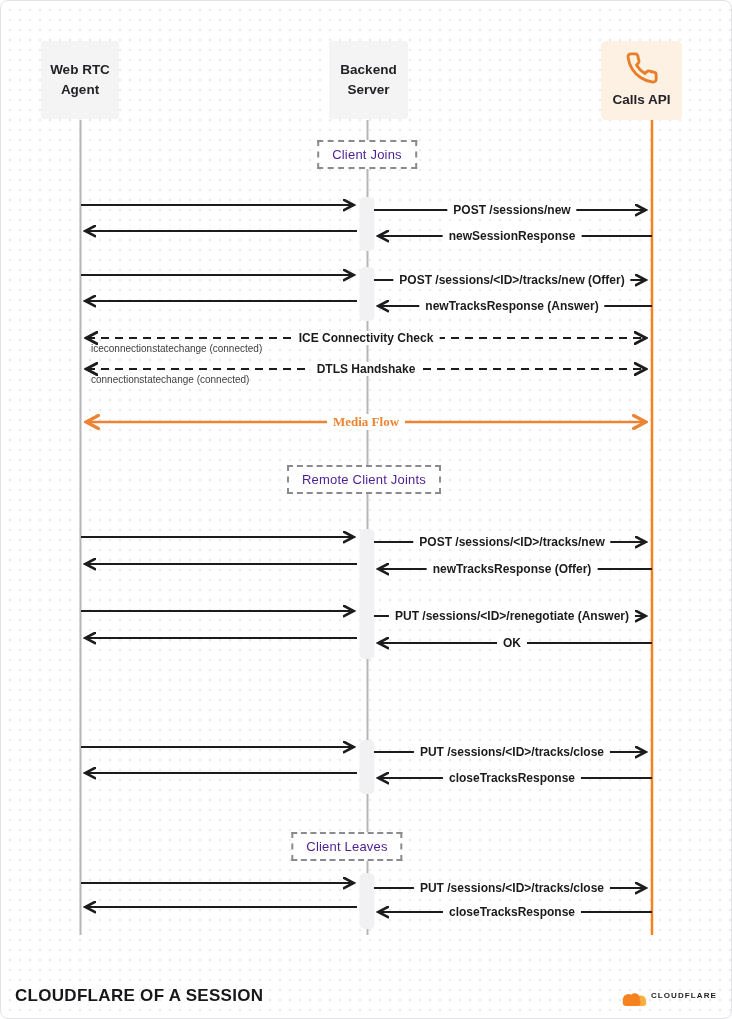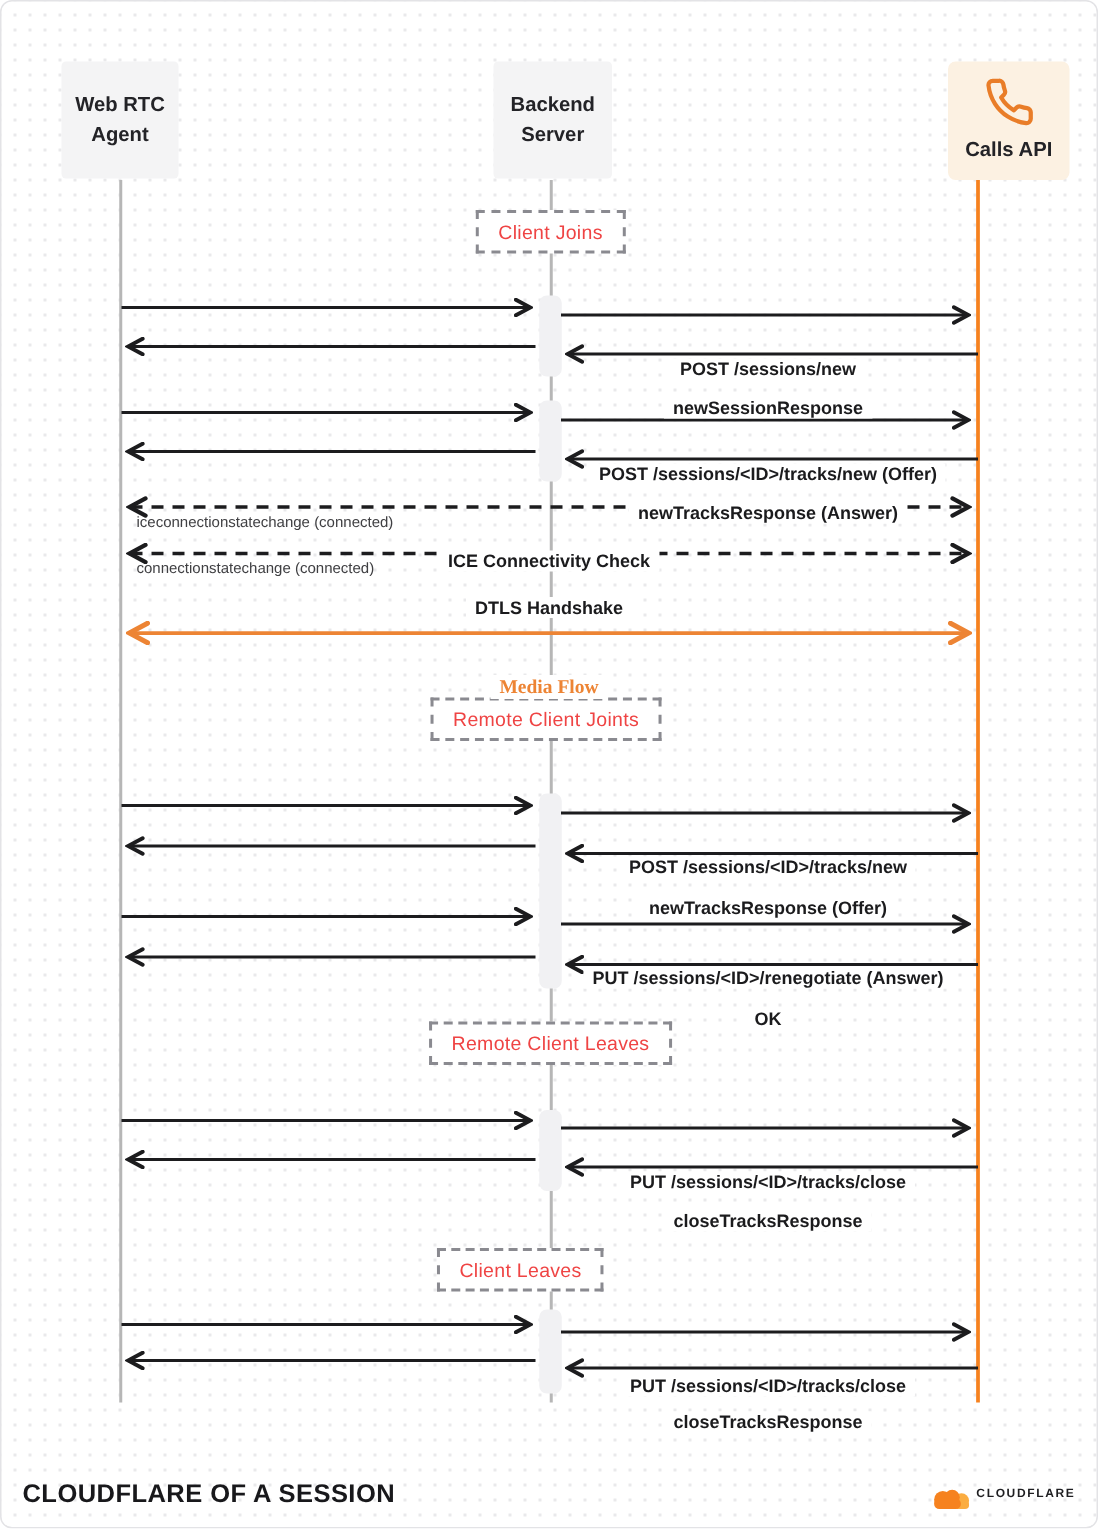--- a/index.html
+++ b/index.html
@@ -41,38 +41,37 @@
     border-radius: 5px;
     gap: 5px;
   }
 
   
   .phase {
     position: absolute;
     transform: translateX(-50%);
     background: #ffffff;
     border: 2px dashed #8a8a90;
-    color: #ef4444;
+    color: #4c1d95;
     font-size: 13px;
     letter-spacing: 0.2px;
     padding: 5px 13px;
     white-space: nowrap;
   }
 
   
   .msg-label {
     position: absolute;
     transform: translate(-50%, -50%);
     background: #ffffff;
     padding: 0 6px;
     font-weight: bold;
     font-size: 12px;
     color: #1b1b1d;
     white-space: nowrap;
-    margin-top: 36px;
   }
   .msg-label.orange { color: #ed8434; font-family: Liberation Serif, serif; }
 
   .note-label {
     position: absolute;
     font-size: 10px;
     color: #3f3f42;
     white-space: nowrap;
   }
 
@@ -179,35 +178,32 @@
   <div class="actor" style="left:40px; top:40px; width:78px; height:78px;">
     <span>Web RTC</span>
     <span>Agent</span>
   </div>
 
   <div class="actor" style="left:328px; top:40px; width:79px; height:78px;">
     <span>Backend</span>
     <span>Server</span>
   </div>
 
-  <div class="actor calls" style="left:631px; top:40px; width:81px; height:79px;">
+  <div class="actor calls" style="left:600px; top:40px; width:81px; height:79px;">
     <svg width="34" height="34" viewBox="0 0 24 24">
       <path d="M22 16.92v3a2 2 0 0 1-2.18 2 19.79 19.79 0 0 1-8.63-3.07 19.5 19.5 0 0 1-6-6 19.79 19.79 0 0 1-3.07-8.67A2 2 0 0 1 4.11 2h3a2 2 0 0 1 2 1.72 12.84 12.84 0 0 0 .7 2.81 2 2 0 0 1-.45 2.11L8.09 9.91a16 16 0 0 0 6 6l1.27-1.27a2 2 0 0 1 2.11-.45 12.84 12.84 0 0 0 2.81.7A2 2 0 0 1 22 16.92z" fill="none" stroke="#e97d28" stroke-width="2" stroke-linejoin="round" stroke-linecap="round"></path>
     </svg>
     <span>Calls API</span>
   </div>
 
   <div class="phase" style="left:366px; top:139px;">
     <span>Client Joins</span>
   </div>
   <div class="phase" style="left:363px; top:464px;">
     <span>Remote Client Joints</span>
-  </div>
-  <div class="phase" style="left:366px; top:680px;">
-    <span>Remote Client Leaves</span>
   </div>
   <div class="phase" style="left:346px; top:819px;margin-top:12px;">
     <span>Client Leaves</span>
   </div>
 
   <div class="msg-label" style="left:511px; top:209px;">POST /sessions/new</div>
   <div class="msg-label" style="left:511px; top:235px;">newSessionResponse</div>
   <div class="msg-label" style="left:511px; top:279px;">POST /sessions/&lt;ID&gt;/tracks/new (Offer)</div>
   <div class="msg-label" style="left:511px; top:305px;">newTracksResponse (Answer)</div>
 

